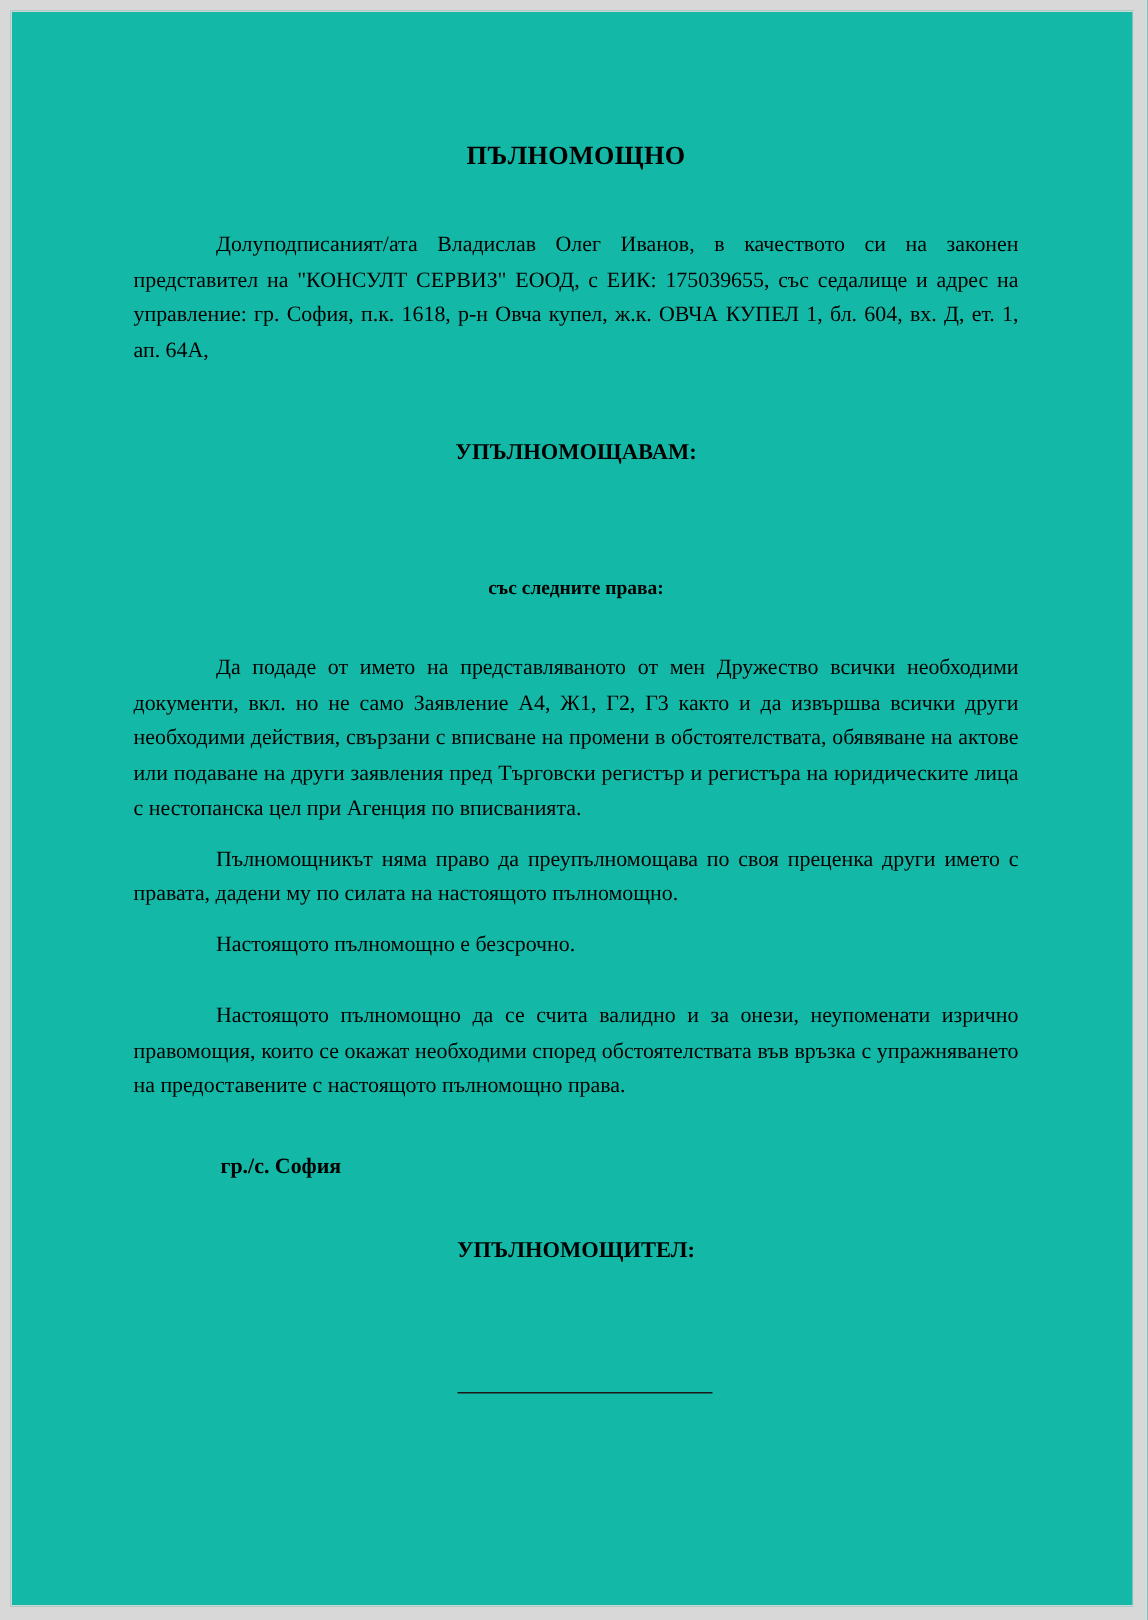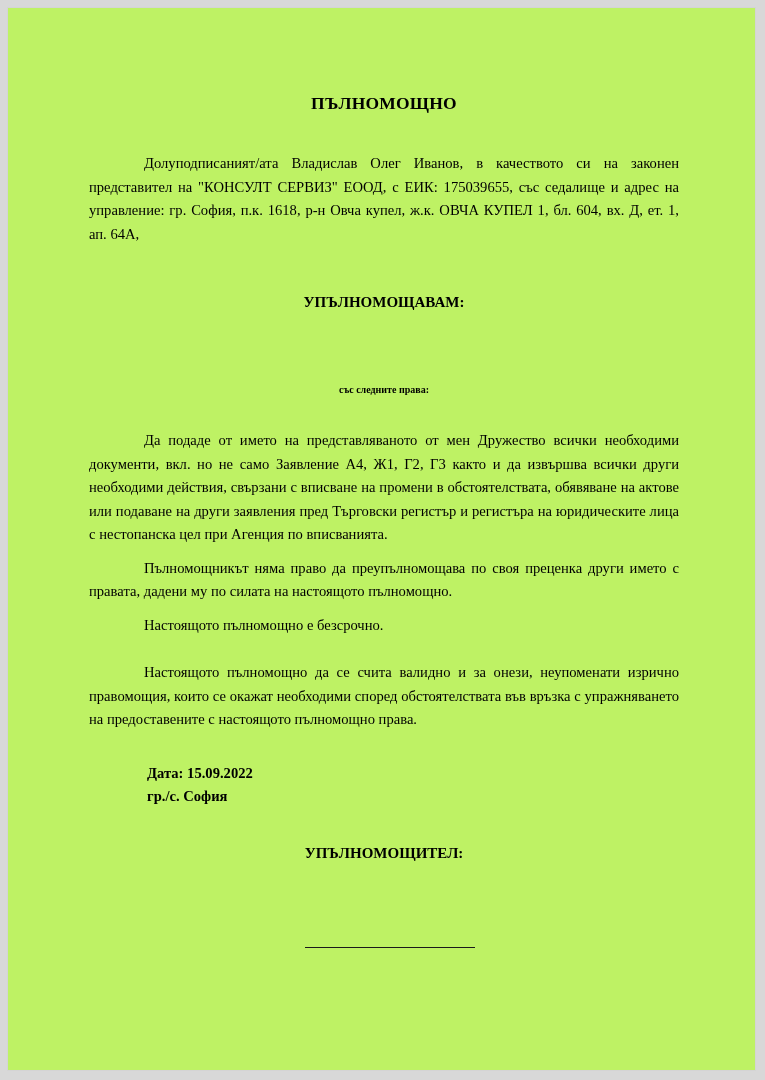--- a/index.html
+++ b/index.html
@@ -13,21 +13,21 @@
     background: #d8d8d8;
     font-family: "Liberation Serif", "DejaVu Serif", serif;
     -webkit-font-smoothing: antialiased;
   }
   .page-frame {
     position: absolute;
     left: 7px;
     top: 7px;
     width: 749px;
     height: 1064px;
-    background: #bef264;
+    background: #14b8a6;
     border: 1px solid #d4d4d4;
     box-sizing: border-box;
     overflow: hidden;
   }
   .page-body {
     position: absolute;
     left: 81px;
     top: 0;
     width: 590px;
   }
@@ -53,21 +53,21 @@
     text-indent: 55px;
   }
   .section-head {
     text-align: center;
     font-weight: bold;
     font-size: 15px;
     margin: 0;
     color: #000;
   }
   .section-head.small {
-    font-size: 10px;
+    font-size: 13px;
   }
   .gap-intro      { height: 38px; }
   .gap-after-p1   { height: 48px; }
   .gap-after-h1   { height: 25px; }
   .gap-after-p2   { height: 48px; }
   .gap-after-h2   { height: 34px; }
   .gap-between    { height: 10px; }
   .gap-para-break { height: 24px; }
   .gap-before-date{ height: 30px; }
   .gap-before-sig { height: 36px; }
@@ -126,21 +126,20 @@
     <div class="gap-between"></div>
 
     <p class="para indent">Настоящото пълномощно е безсрочно.</p>
 
     <div class="gap-para-break"></div>
 
     <p class="para indent">Настоящото пълномощно да се счита валидно и за онези, неупоменати изрично правомощия, които се окажат необходими според обстоятелствата във връзка с упражняването на предоставените с настоящото пълномощно права.</p>
 
     <div class="gap-before-date"></div>
 
-    <p class="date-block">Дата: 15.09.2022</p>
     <p class="date-block">гр./с. София</p>
 
     <div class="gap-before-sig"></div>
 
     <h2 class="section-head">УПЪЛНОМОЩИТЕЛ:</h2>
 
     <div class="sig-wrap">
       <div class="sig-line"></div>
     </div>
 

